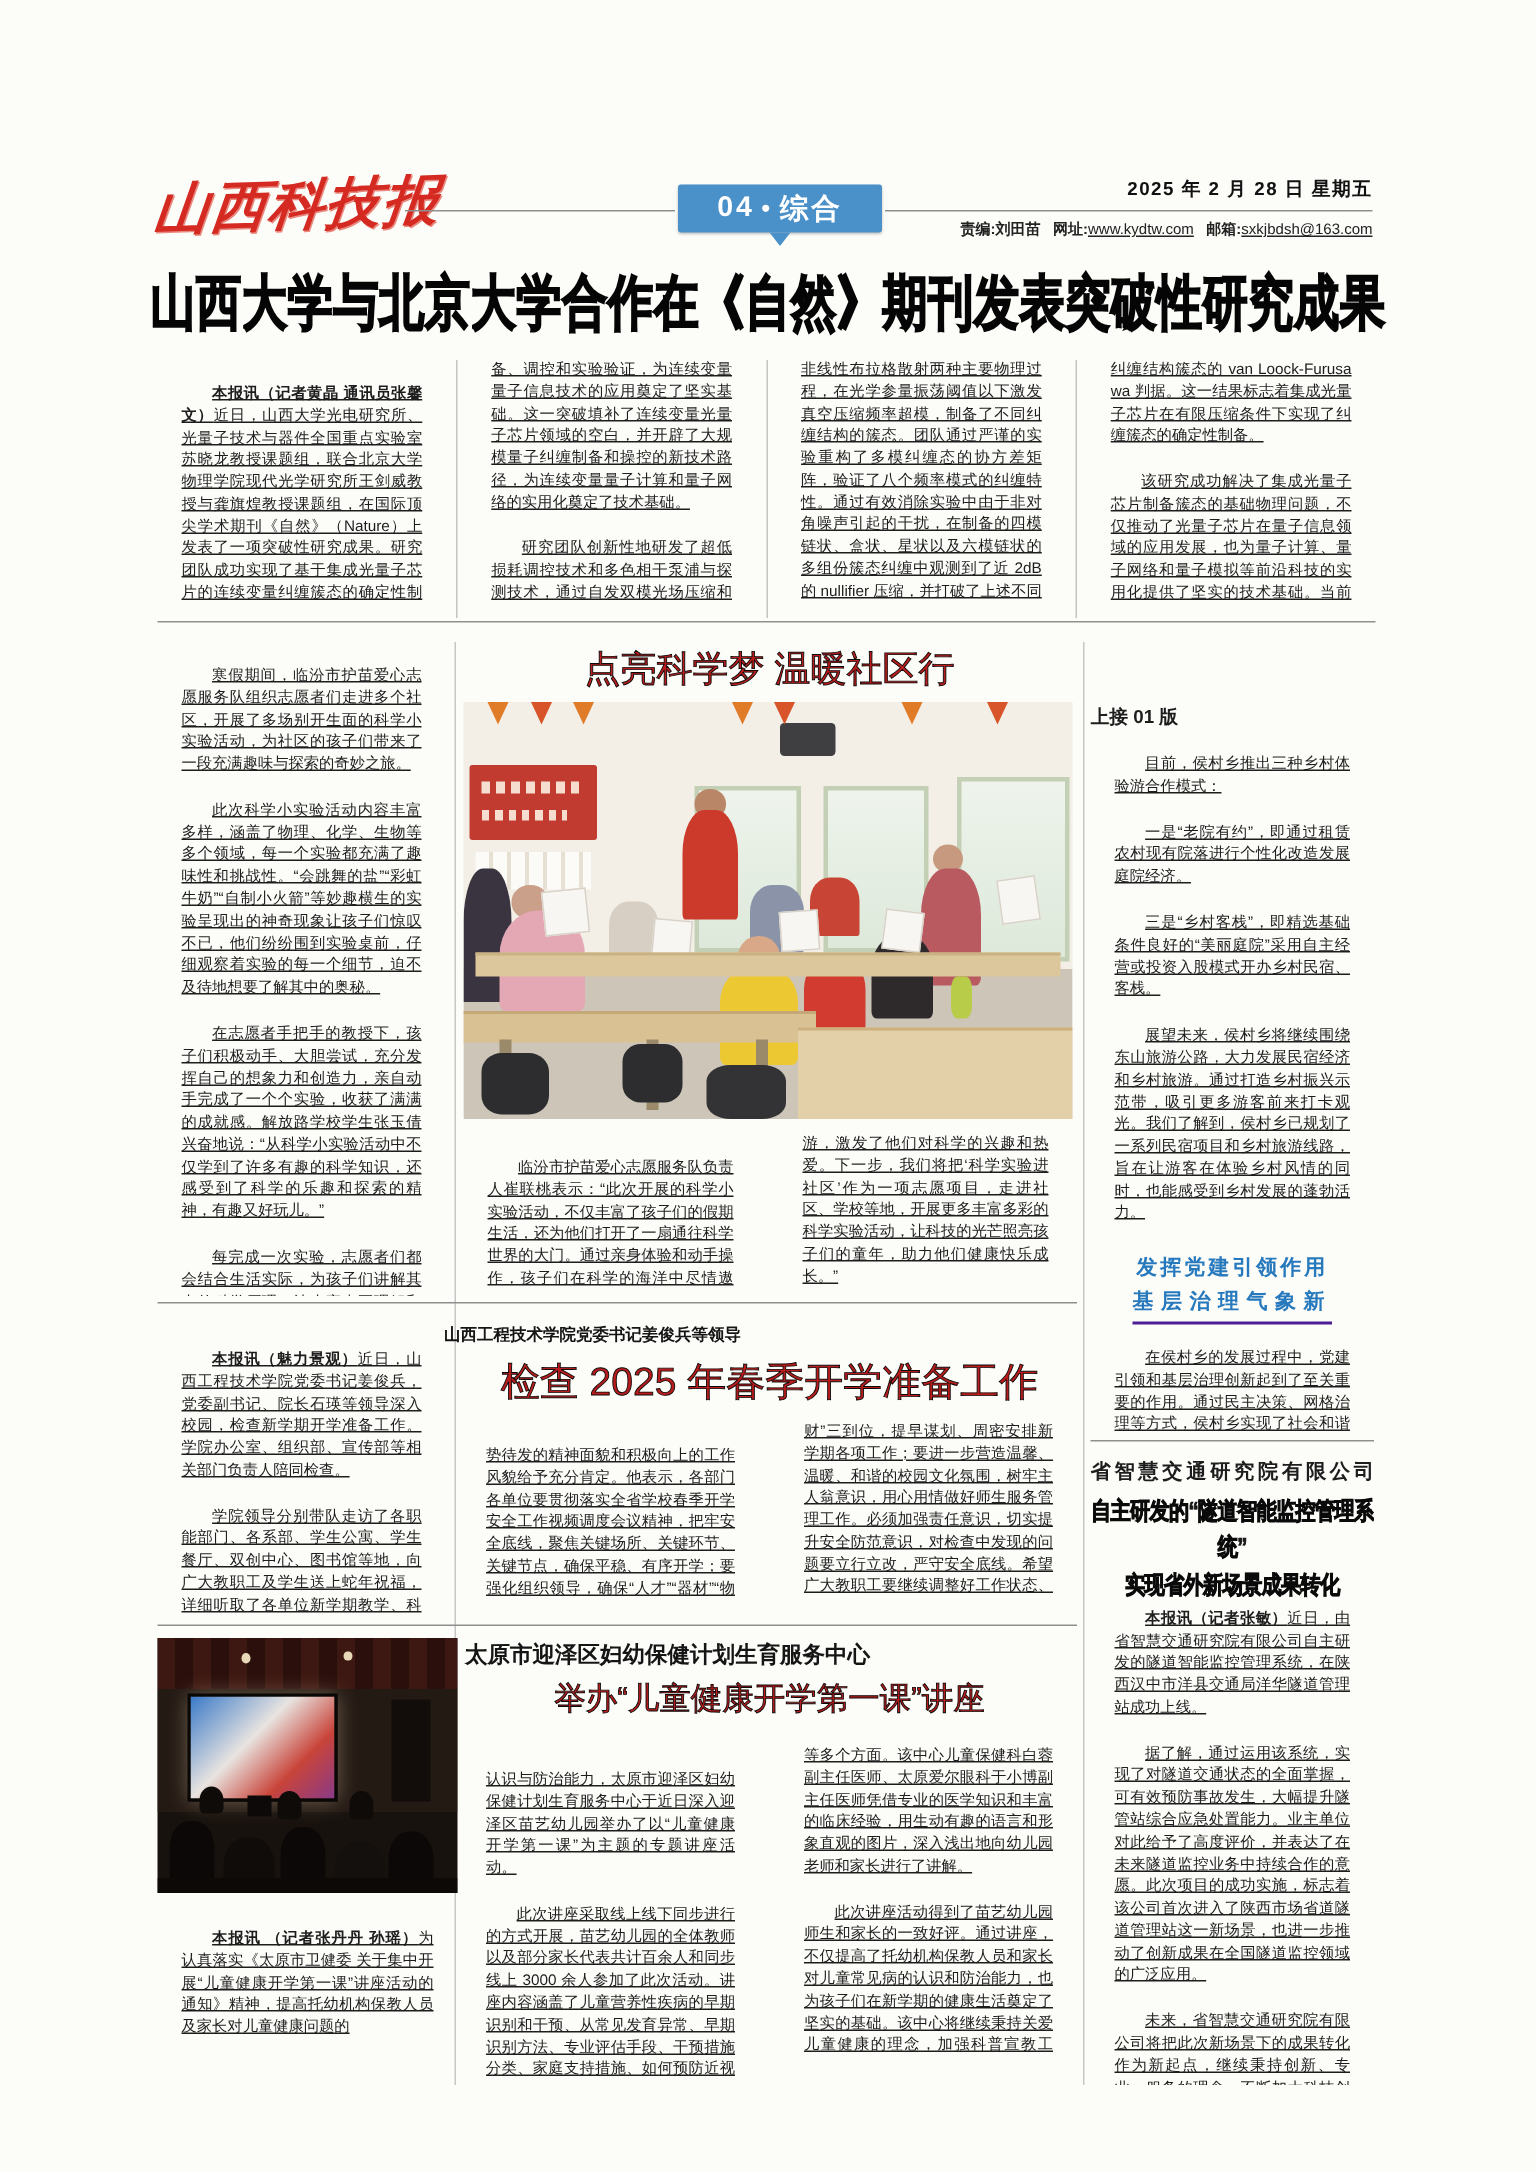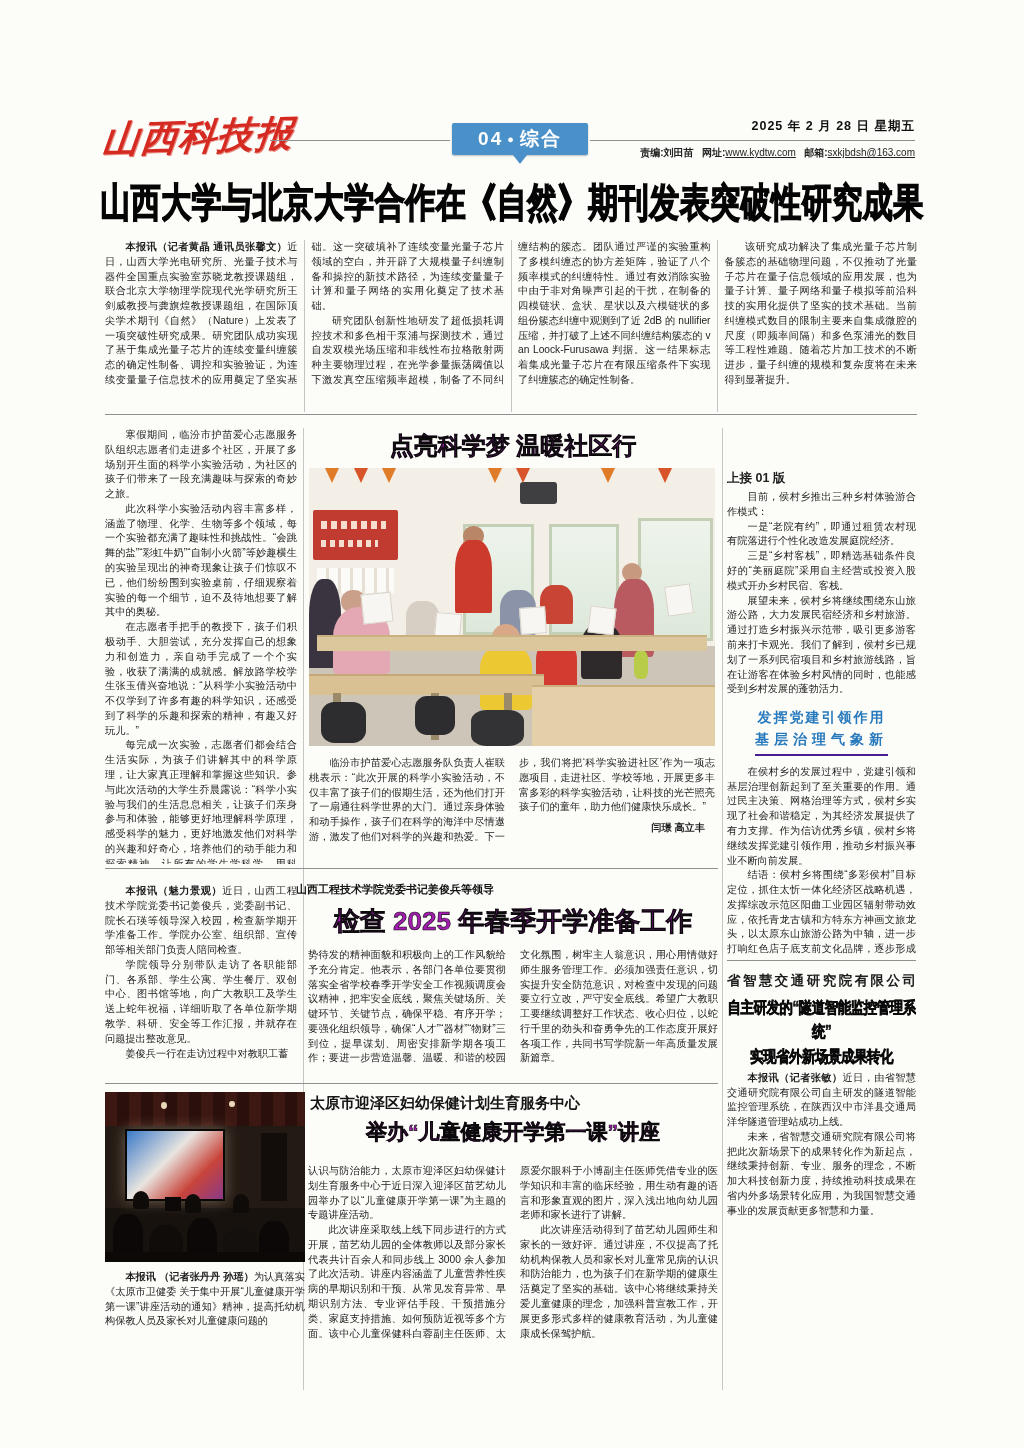--- a/index.html
+++ b/index.html
@@ -21,25 +21,25 @@
   .ribbon .dot{font-size:11px;margin:0 4px;}
   .hdr-date{left:660px;top:118px;width:255px;text-align:right;font-size:12.5px;color:#111;
             font-weight:bold;letter-spacing:1px;}
   .hdr-contact{left:600px;top:146px;width:315px;text-align:right;font-size:10px;color:#222;}
   .hdr-contact b{font-weight:bold;}
   .hdr-contact .u{text-decoration:underline;}
   
   .lead-headline{left:100px;top:176px;width:824px;text-align:center;font-weight:900;
       font-size:30px;color:#050505;-webkit-text-stroke:1px #050505;letter-spacing:0.5px;
       transform:scaleY(1.32);transform-origin:center top;white-space:nowrap;}
-  .mid-headline{font-weight:700;color:#a21caf;-webkit-text-stroke:.6px #0a0a0a;text-align:center;}
+  .mid-headline{font-weight:400;color:#b91c1c;-webkit-text-stroke:.6px #0a0a0a;text-align:center;}
   .kicker{font-weight:bold;color:#151515;}
   
   .txt{font-size:10.2px;line-height:1.45;}
-  .txt p{margin:0;text-align:justify;word-break:break-all;}
+  .txt p{margin:16px;text-align:justify;word-break:break-all;text-decoration:underline;}
   .txt p.ind{text-indent:2em;}
   .txt b.lead{font-weight:bold;}
   .cols2{column-count:2;column-gap:14px;}
   .cols4{column-count:4;column-gap:14px;column-rule:1px solid #c3c3c3;}
   .vrule{width:1px;background:#c6c6c6;}
   .clip{overflow:hidden;}
   .byline{font-weight:bold;text-align:right !important;padding-right:10px;margin-top:6px !important;}
   .cont-label{font-weight:bold;font-size:12.5px;margin-bottom:3px;margin-top:41px;}
   .subhead-blue{margin:9px auto 9px auto;text-align:center;color:#2779bd;font-weight:bold;
       font-size:14px;line-height:1.6;width:max-content;}
@@ -179,20 +179,21 @@
   <div class="abs hrule" style="left:105px;top:1083px;width:613px;"></div>
 
   <div class="abs clip" style="left:727px;top:972px;width:189px;height:418px;">
     <div class="tunnel-kicker">省智慧交通研究院有限公司</div>
     <div class="tunnel-headline">
       <span>自主研发的“隧道智能监控管理系统”</span><br>
       <span>实现省外新场景成果转化</span>
     </div>
     <div class="txt" style="margin-top:14px;">
       <p class="ind"><b class="lead">本报讯（记者张敏）</b><span>近日，由省智慧交通研究院有限公司自主研发的隧道智能监控管理系统，在陕西汉中市洋县交通局洋华隧道管理站成功上线。</span></p>
+      <p class="ind">据了解，通过运用该系统，实现了对隧道交通状态的全面掌握，可有效预防事故发生，大幅提升隧管站综合应急处置能力。业主单位对此给予了高度评价，并表达了在未来隧道监控业务中持续合作的意愿。此次项目的成功实施，标志着该公司首次进入了陕西市场省道隧道管理站这一新场景，也进一步推动了创新成果在全国隧道监控领域的广泛应用。</p>
       <p class="ind">未来，省智慧交通研究院有限公司将把此次新场景下的成果转化作为新起点，继续秉持创新、专业、服务的理念，不断加大科技创新力度，持续推动科技成果在省内外多场景转化应用，为我国智慧交通事业的发展贡献更多智慧和力量。</p>
     </div>
   </div>
 
   <div class="abs photo" style="left:105px;top:1092px;width:200px;height:170px;background:#18120e;">
     <div style="left:0;top:0;width:100%;height:20%;background:repeating-linear-gradient(90deg,#3d1812 0 12px,#2a0f0c 12px 24px);"></div>
     <div style="left:0;top:20%;width:100%;height:48%;background:#241a14;"></div>
     <div style="left:10%;top:22%;width:48%;height:40%;background:linear-gradient(135deg,#3a7ac8 0%,#e8e4e0 42%,#c8443a 72%,#8a3a88 100%);border:2px solid #0a0806;box-shadow:0 0 14px rgba(255,230,190,.35);"></div>
     <div style="left:30%;top:62%;width:8%;height:8%;background:#0c0908;"></div>
     <div style="left:78%;top:24%;width:13%;height:40%;background:#120d0a;"></div>

